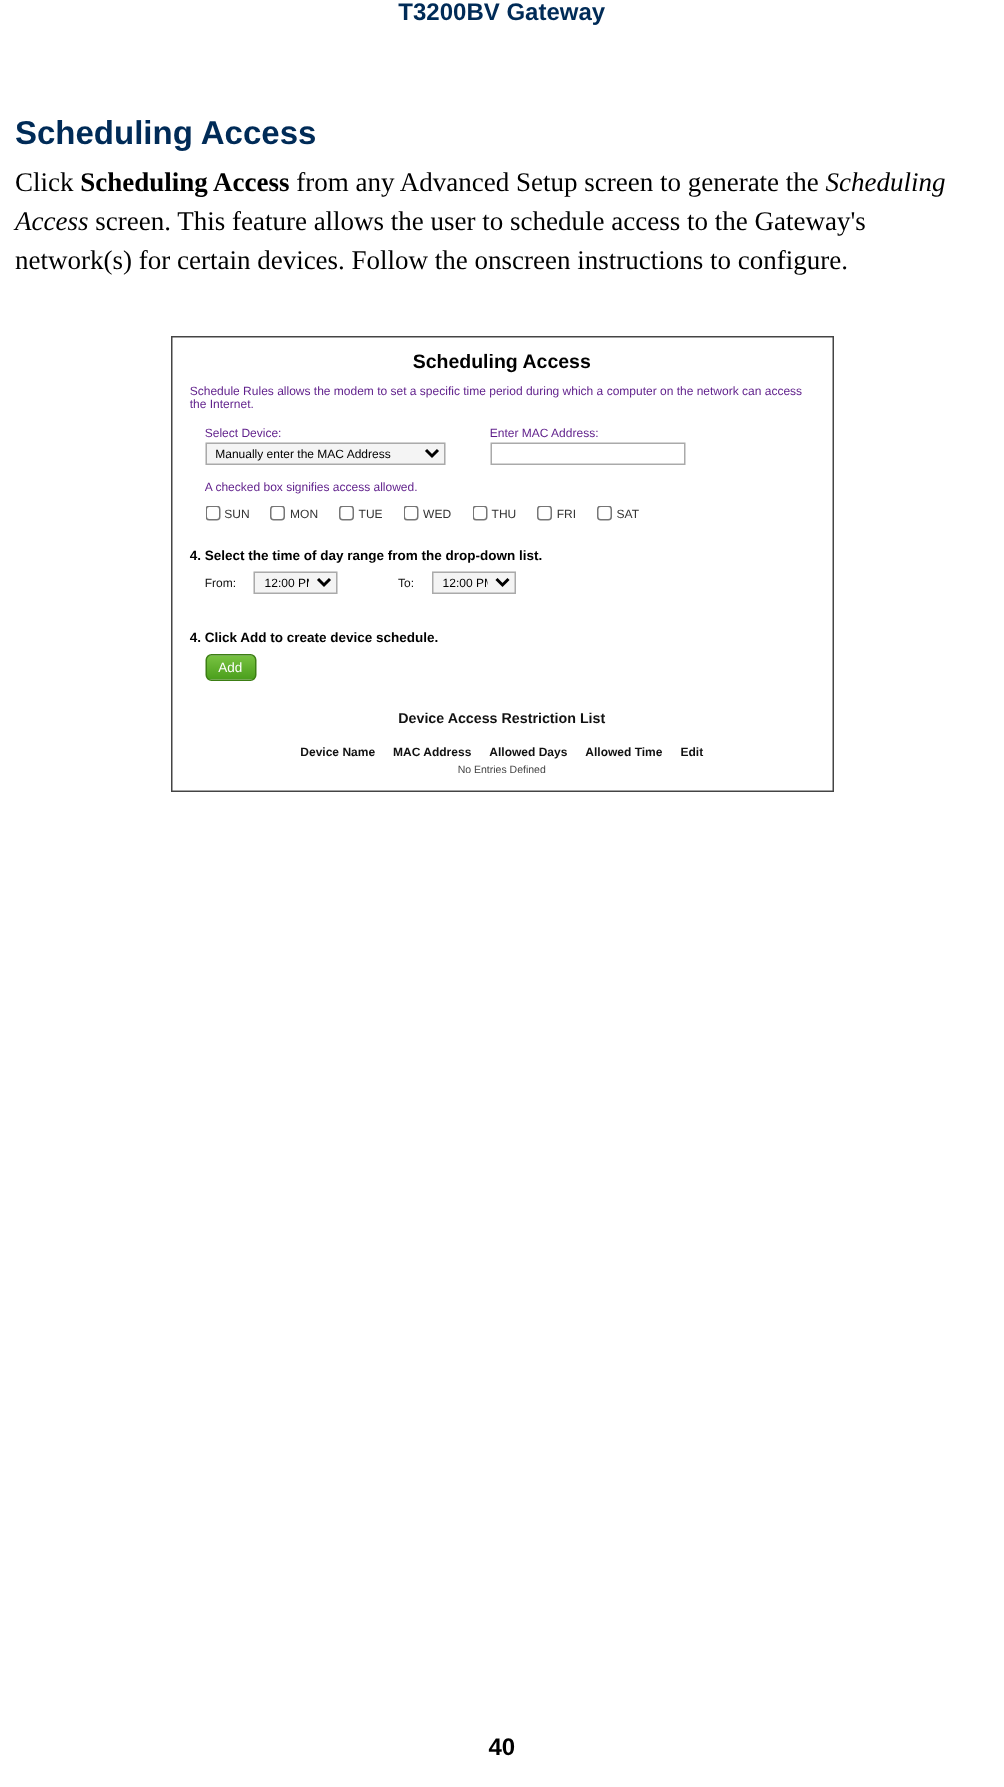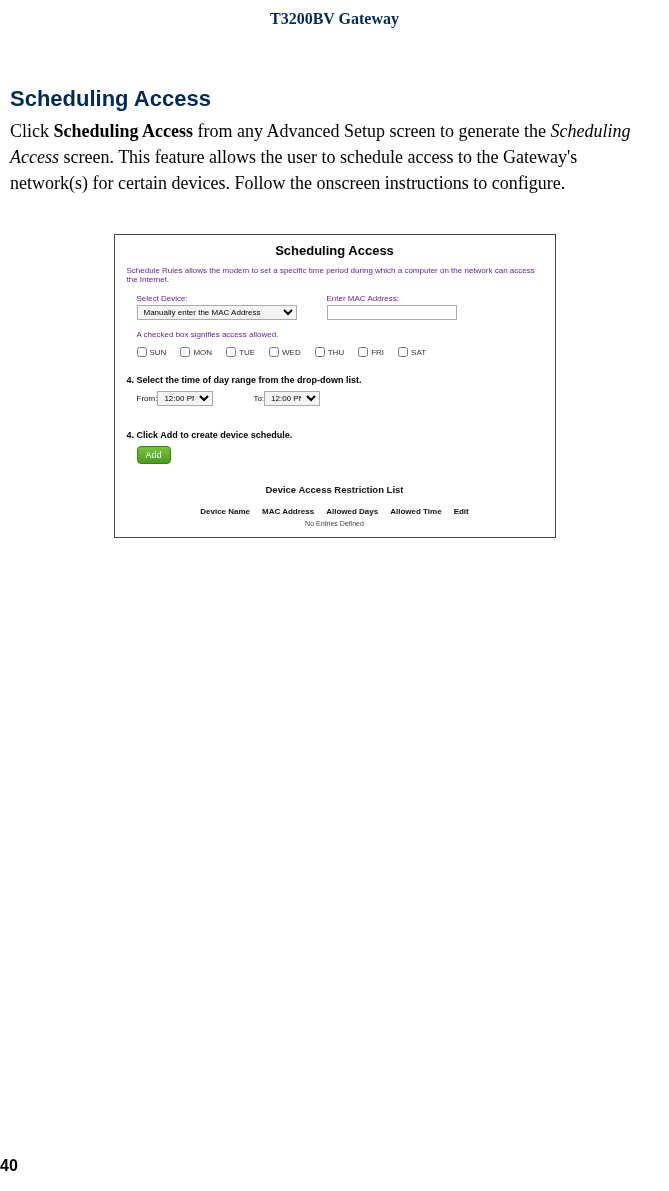--- a/index.html
+++ b/index.html
@@ -10,22 +10,22 @@
     font-family: Georgia, 'Times New Roman', serif;
     color: #000;
     position: relative;
     background: #fff;
   }
   .page-header {
     text-align: center;
     font-weight: bold;
     font-size: 16px;
     color: #002b57;
-    padding-top: 10px;
-    font-family: Liberation Serif, serif;
+    padding-top: 0;
+    font-family: Liberation Sans, sans-serif;
   }
   .section-heading {
     font-family: Arial, Helvetica, sans-serif;
     font-weight: bold;
     font-size: 22px;
     color: #002b57;
     margin: 58px 0 6px 10px;
   }
   .body-text {
     font-size: 18px;
@@ -113,21 +113,21 @@
     gap: 3px;
   }
   .day-item input { width: 10px; height: 10px; margin: 0; }
   .time-row {
     display: flex;
     gap: 40px;
     margin-left: 10px;
     font-size: 8px;
     margin-bottom: 24px;
   }
-  .time-item { display: flex; align-items: center; gap: 0; }
+  .time-item { display: flex; align-items: center; gap: 12px; }
   .btn-add {
     margin-left: 10px;
     background: linear-gradient(#78c241, #4a9e1c);
     color: #fff;
     border: 1px solid #3c7e14;
     border-radius: 4px;
     font-size: 9px;
     font-family: Arial, sans-serif;
     padding: 3px 8px;
     cursor: pointer;
@@ -150,20 +150,21 @@
   .tbl-empty {
     text-align: center;
     font-size: 7px;
     color: #444;
   }
   .page-number {
     position: absolute;
     bottom: 16px;
     left: 0;
     right: 0;
+    text-align: center;
     font-family: Arial, sans-serif;
     font-weight: bold;
     font-size: 16px;
   }
 </style>
 </head>
 <body>
 
 <div class="page-header">T3200BV Gateway</div>
 

